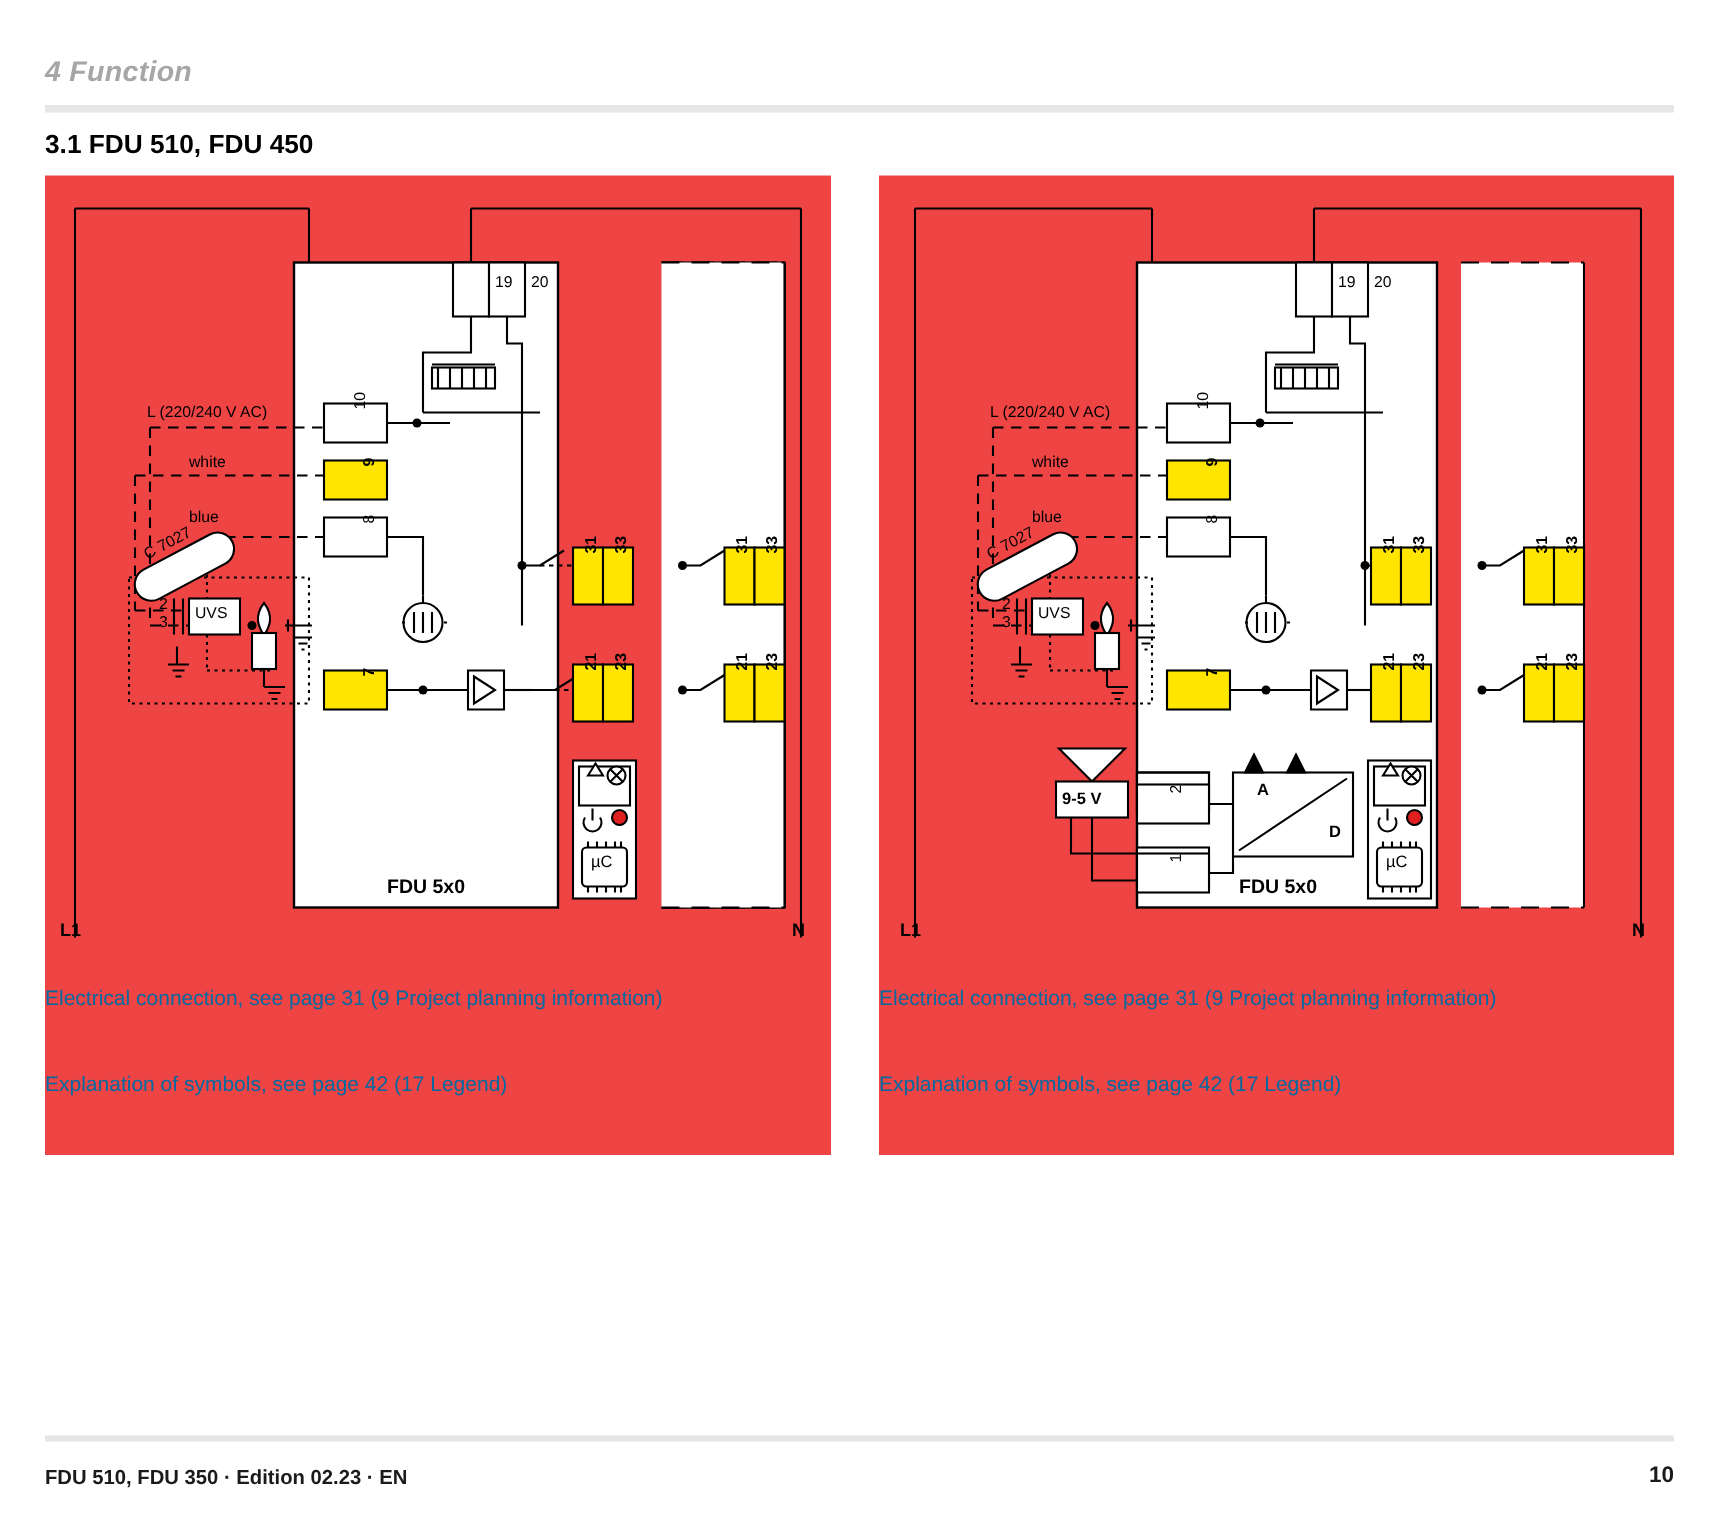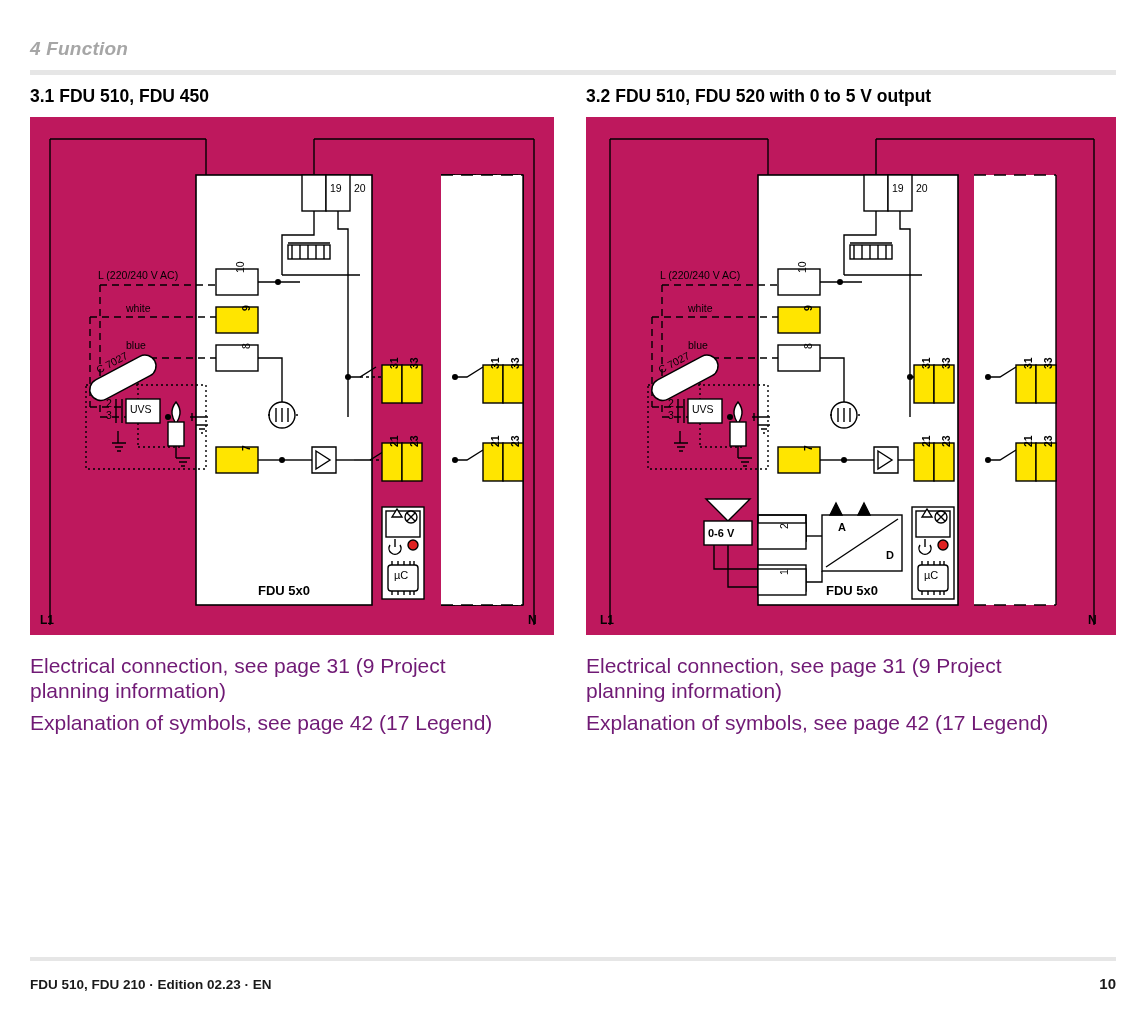--- a/index.html
+++ b/index.html
@@ -49,34 +49,34 @@
     font-weight: bold;
     color: #000;
     white-space: nowrap;
   }
   #sec1-title { left: 30px; top: 86px; }
   #sec2-title { left: 586px; top: 86px; }
 
   
   .fig-frame {
     position: absolute;
-    background: #be185d;
+    background: #ef4444;
     top: 117px;
-    height: 518px;
+    height: 653px;
     text-decoration: underline;
   }
   #fig1 { left: 30px; width: 524px; }
   #fig2 { left: 586px; width: 530px; }
 
   
   .caption {
     position: absolute;
-    font-size: 21px;
+    font-size: 14px;
     line-height: 25px;
-    color: #701a75;
+    color: #0369a1;
     width: 500px;
   }
   #cap1a { left: 30px; top: 653px; }
   #cap1b { left: 30px; top: 710px; }
   #cap2a { left: 586px; top: 653px; }
   #cap2b { left: 586px; top: 710px; }
 
   
   .footer-rule {
     position: absolute;
@@ -282,21 +282,20 @@
     <div class="lbl" style="left:364px;top:452px;font-size:11px;">µC</div>
     <div class="lbl lbl-b" style="left:228px;top:466px;font-size:13px;">FDU 5x0</div>
 
     <div class="lbl lbl-b" style="left:10px;top:496px;font-size:12px;">L1</div>
     <div class="lbl lbl-b" style="left:498px;top:496px;font-size:12px;">N</div>
   </div>
 
   <div class="caption" id="cap1a">Electrical connection, see page 31 (9 Project planning information)</div>
   <div class="caption" id="cap1b">Explanation of symbols, see page 42 (17 Legend)</div>
 
-  <div class="sec-title" id="sec2-title">3.2  FDU 510, FDU 520 with 0 to 5 V output</div>
 
   <div class="fig-frame" id="fig2">
     <div class="dg" style="left:0;top:0;">
       <svg width="530" height="518" viewBox="0 0 530 518">
         <g fill="none" stroke="#000" stroke-width="1.4">
           <rect x="172" y="58" width="200" height="430" fill="#ffffff" stroke="#000" stroke-width="1.6"></rect>
           <rect x="388" y="58" width="82" height="430" fill="#ffffff" stroke="none"></rect>
           <path d="M388 58 H470" stroke="#000" stroke-dasharray="12 8"></path>
           <path d="M470 58 V488" stroke="#000"></path>
           <path d="M388 488 H470" stroke="#000" stroke-dasharray="12 8"></path>
@@ -440,30 +439,30 @@
     <div class="lbl lbl-b" style="left:354px;top:330px;transform:rotate(-90deg);transform-origin:left top;">23</div>
 
     <div class="lbl lbl-b" style="left:436px;top:252px;transform:rotate(-90deg);transform-origin:left top;">31</div>
     <div class="lbl lbl-b" style="left:456px;top:252px;transform:rotate(-90deg);transform-origin:left top;">33</div>
     <div class="lbl lbl-b" style="left:436px;top:330px;transform:rotate(-90deg);transform-origin:left top;">21</div>
     <div class="lbl lbl-b" style="left:456px;top:330px;transform:rotate(-90deg);transform-origin:left top;">23</div>
 
     <div class="lbl" style="left:338px;top:452px;font-size:11px;">µC</div>
     <div class="lbl lbl-b" style="left:240px;top:466px;font-size:13px;">FDU 5x0</div>
 
-    <div class="lbl lbl-b" style="left:122px;top:410px;font-size:11px;">0-6 V</div>
+    <div class="lbl lbl-b" style="left:122px;top:410px;font-size:11px;">9-5 V</div>
     <div class="lbl" style="left:192px;top:412px;transform:rotate(-90deg);transform-origin:left top;">2</div>
     <div class="lbl" style="left:192px;top:458px;transform:rotate(-90deg);transform-origin:left top;">1</div>
     <div class="lbl lbl-b" style="left:252px;top:404px;font-size:11px;">A</div>
     <div class="lbl lbl-b" style="left:300px;top:432px;font-size:11px;">D</div>
 
     <div class="lbl lbl-b" style="left:14px;top:496px;font-size:12px;">L1</div>
     <div class="lbl lbl-b" style="left:502px;top:496px;font-size:12px;">N</div>
   </div>
 
   <div class="caption" id="cap2a">Electrical connection, see page 31 (9 Project planning information)</div>
   <div class="caption" id="cap2b">Explanation of symbols, see page 42 (17 Legend)</div>
 
   <div class="footer-rule"></div>
-  <div class="footer-left">FDU 510, FDU 210 · Edition 02.23 · EN</div>
+  <div class="footer-left">FDU 510, FDU 350 · Edition 02.23 · EN</div>
   <div class="footer-right">10</div>
 
 </div>
 
 </body></html>

